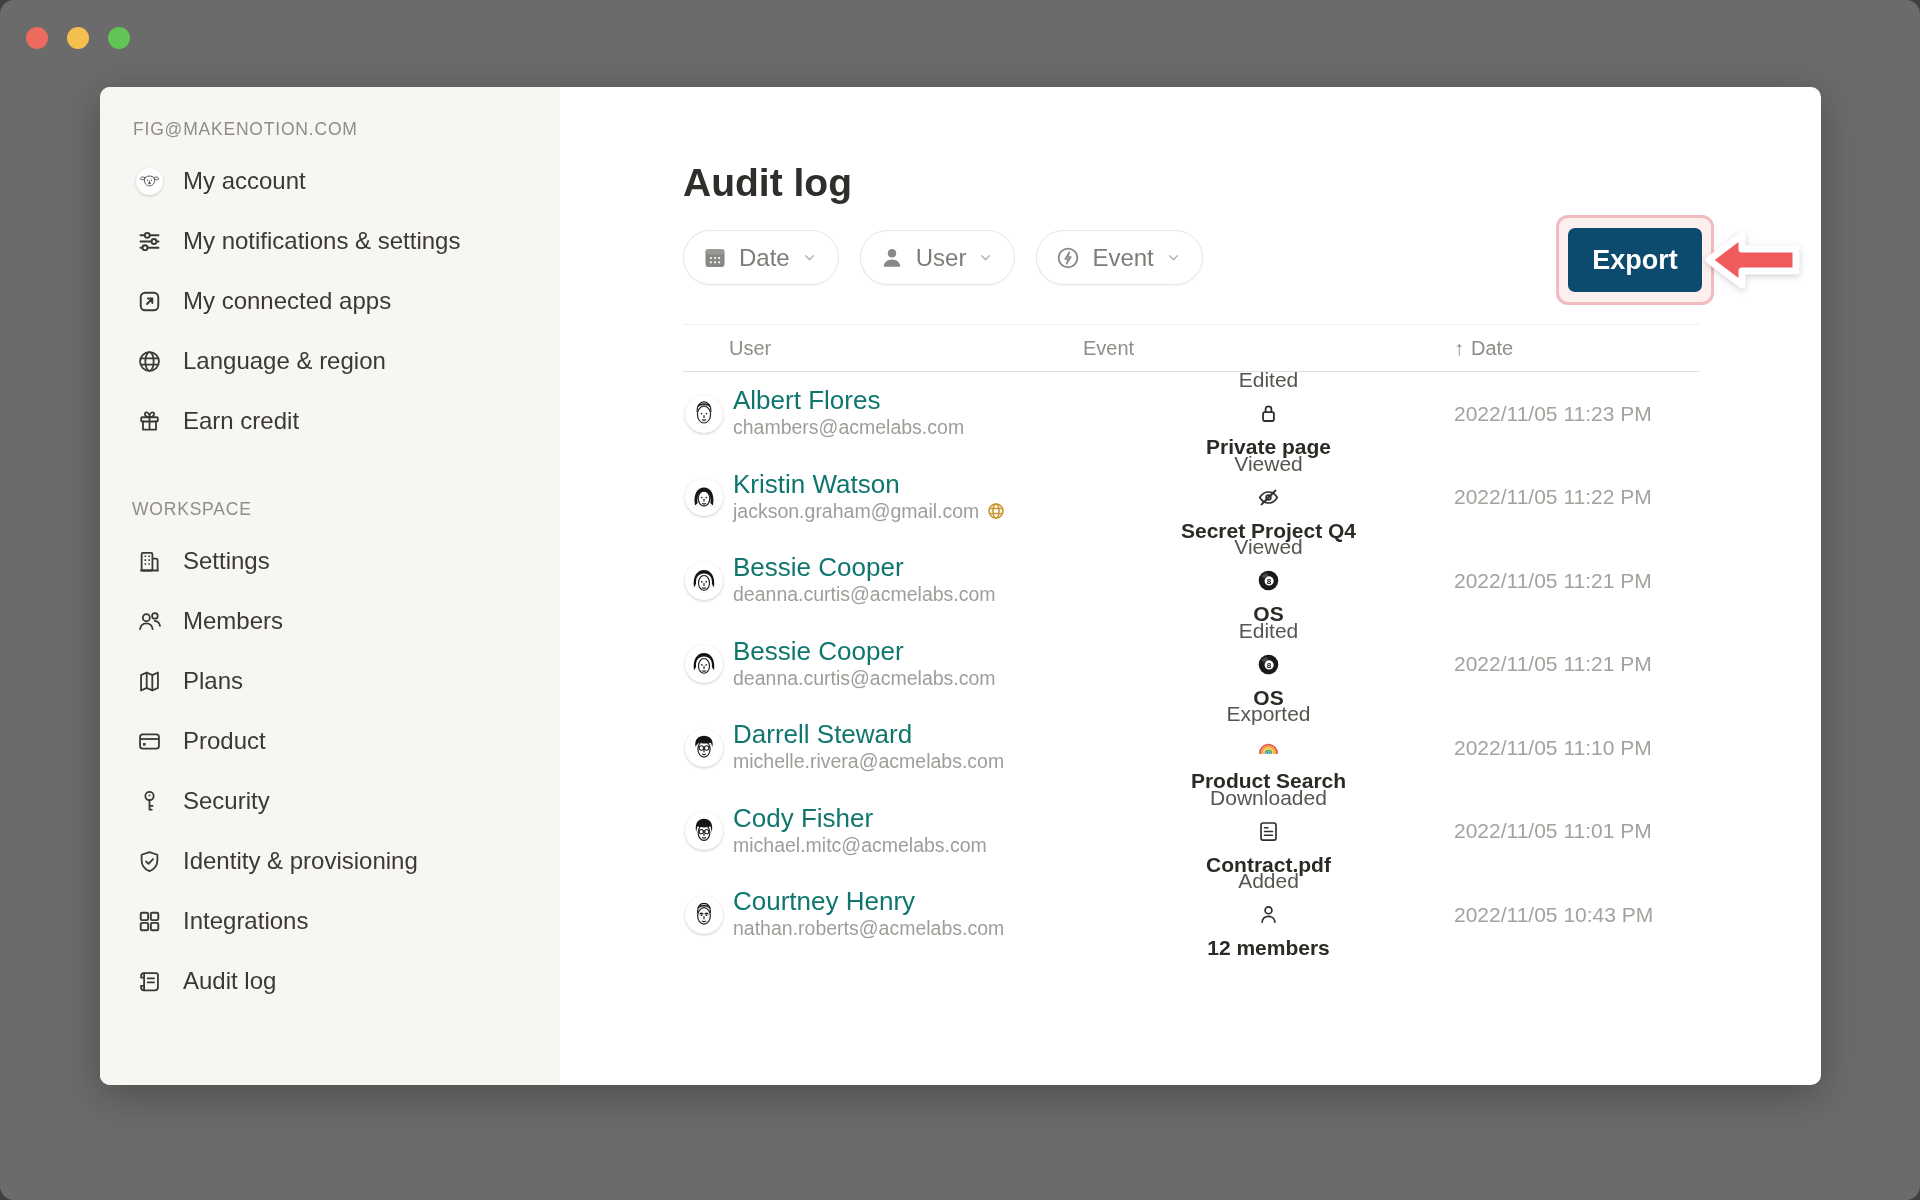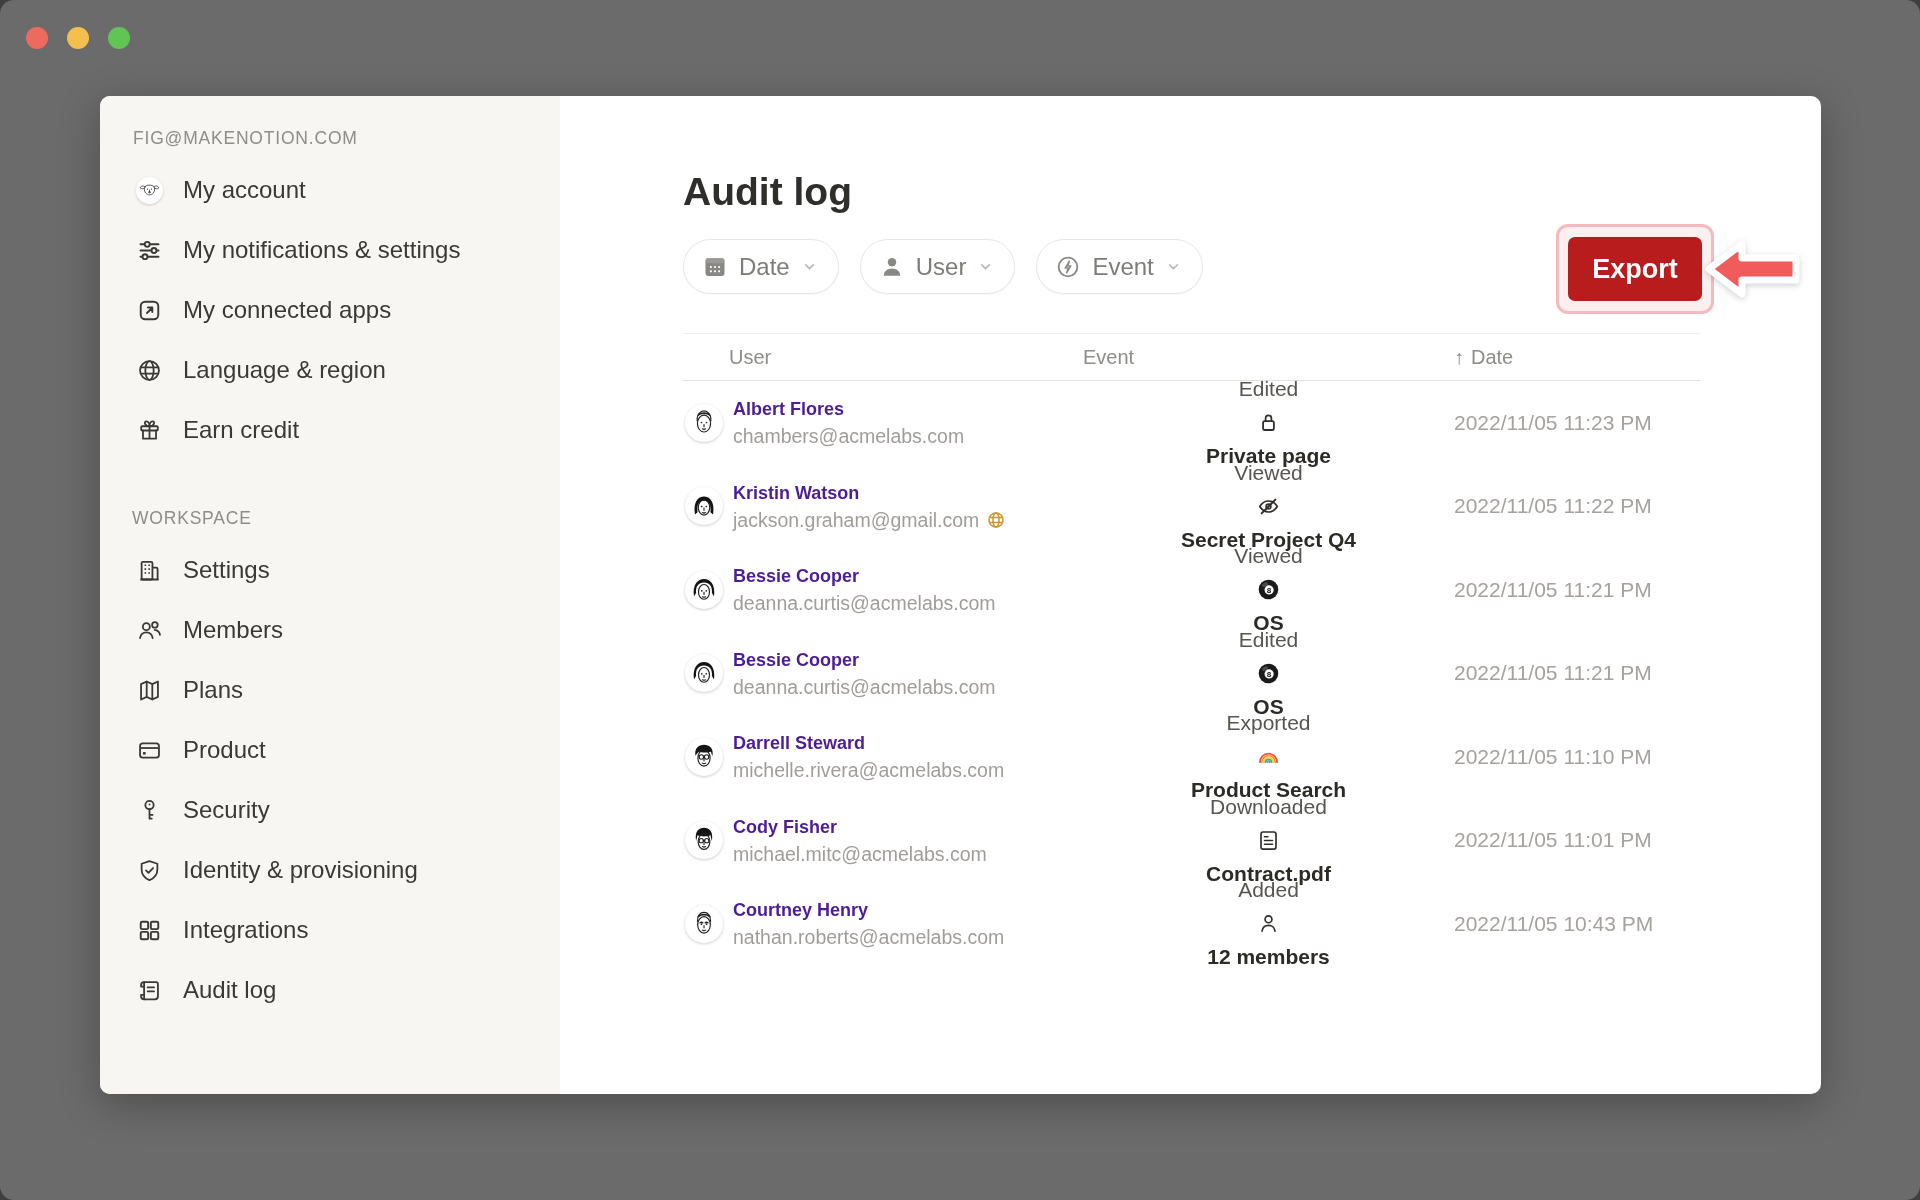--- a/index.html
+++ b/index.html
@@ -6,21 +6,21 @@
   html,body { width:1920px; height:1200px; overflow:hidden; background:#3f3f3f;
               font-family:"Liberation Sans","DejaVu Sans",sans-serif; }
   .window { position:absolute; inset:0; background:#6B6B6B; border-radius:14px; }
 
   
   .traffic { position:absolute; top:27px; left:26px; display:flex; gap:19px; }
   .light { width:22px; height:22px; border-radius:50%; }
   .light.red{ background:#ED6A5F; } .light.yellow{ background:#F4BF4F; } .light.green{ background:#61C455; }
 
   
-  .card { position:absolute; left:100px; top:96px; width:1721px; height:998px;
+  .card { position:absolute; left:100px; top:87px; width:1721px; height:998px;
           background:#ffffff; border-radius:10px; box-shadow:0 10px 40px rgba(0,0,0,.28);
           display:flex; }
 
   
   .sidebar { width:460px; height:100%; background:#F7F6F3; border-radius:10px 0 0 10px;
              padding-top:32px; flex:none; }
   .acct-email { margin-left:33px; font-size:17.5px; line-height:20px; letter-spacing:.8px;
                 color:#8F8D87; font-weight:400; }
   .side-list1 { margin-top:12px;text-align:center; }
   .side-item { height:60px; display:flex; align-items:center; padding-left:30px; cursor:pointer; }
@@ -42,39 +42,39 @@
           background:#fff; border:1.5px solid #E8E6E2; border-radius:28px;
           box-shadow:0 1px 2px rgba(0,0,0,.04); cursor:pointer; }
   .pill .plabel { font-size:24px; color:#7E7C77; }
   .pill svg.picon { width:26px; height:26px; }
   .pill svg.chev { width:17px; height:17px; }
 
   
   .export-wrap { position:absolute; left:996px; top:128px; width:158px; height:90px;
                  background:#FCEFEF; border:3px solid #F4BBBE; border-radius:12px;
                  display:flex; align-items:center; justify-content:center; }
-  .export-btn { width:134px; height:64px; background:#b91c1c; border:none; border-radius:7px;
+  .export-btn { width:134px; height:64px; background:#0c4a6e; border:none; border-radius:7px;
                 color:#fff; font-size:27px; font-weight:700; cursor:pointer;
                 font-family:"Liberation Sans","DejaVu Sans",sans-serif; }
   .anno-arrow { position:absolute; left:1142px; top:139px; width:100px; height:68px; z-index:5;
                 filter:drop-shadow(0 2px 3px rgba(0,0,0,.18)); }
 
   
   .table { position:absolute; left:123px; top:237px; width:1017px; }
   .thead { height:48px; display:flex; align-items:center; border-top:1px solid #F0EFEC;
            border-bottom:1px solid #E2E0DC; color:#8F8D87; font-size:20px; }
   .col-user { width:400px; padding-left:46px; }
   .col-event { width:371px; }
   .col-date { flex:1; display:flex; align-items:center; gap:7px; }
   .sort-arrow { font-size:20px; color:#8F8D87; }
   .trow { height:83.5px; display:flex; align-items:center; }
   .ucell { width:400px; display:flex; align-items:center; padding-left:2px; }
   .avatar { width:38px; height:38px; border-radius:50%; background:#fff; flex:none;
             box-shadow:0 1px 3px rgba(0,0,0,.2); margin-right:10px; }
-  .uname { font-size:18px; font-weight:700; color:#4c1d95; line-height:25px; }
+  .uname { font-size:26px; font-weight:400; color:#0f766e; line-height:25px; }
   .uemail { font-size:19.5px; color:#A09D99; line-height:23px; margin-top:3px;
             display:flex; align-items:center; gap:7px; }
   .uemail svg { width:20px; height:20px; }
   .ecell { width:371px; display:flex; align-items:center; gap:9px; font-size:21px;flex-direction:column; }
   .everb { color:#57554F; }
   .eobj  { color:#2B2A25; font-weight:700; }
   .ecell svg { width:25px; height:25px; flex:none; }
   .dcell { flex:1; font-size:21px; color:#A5A29D; }
 
   .hidden-defs { position:absolute; width:0; height:0; overflow:hidden; }

